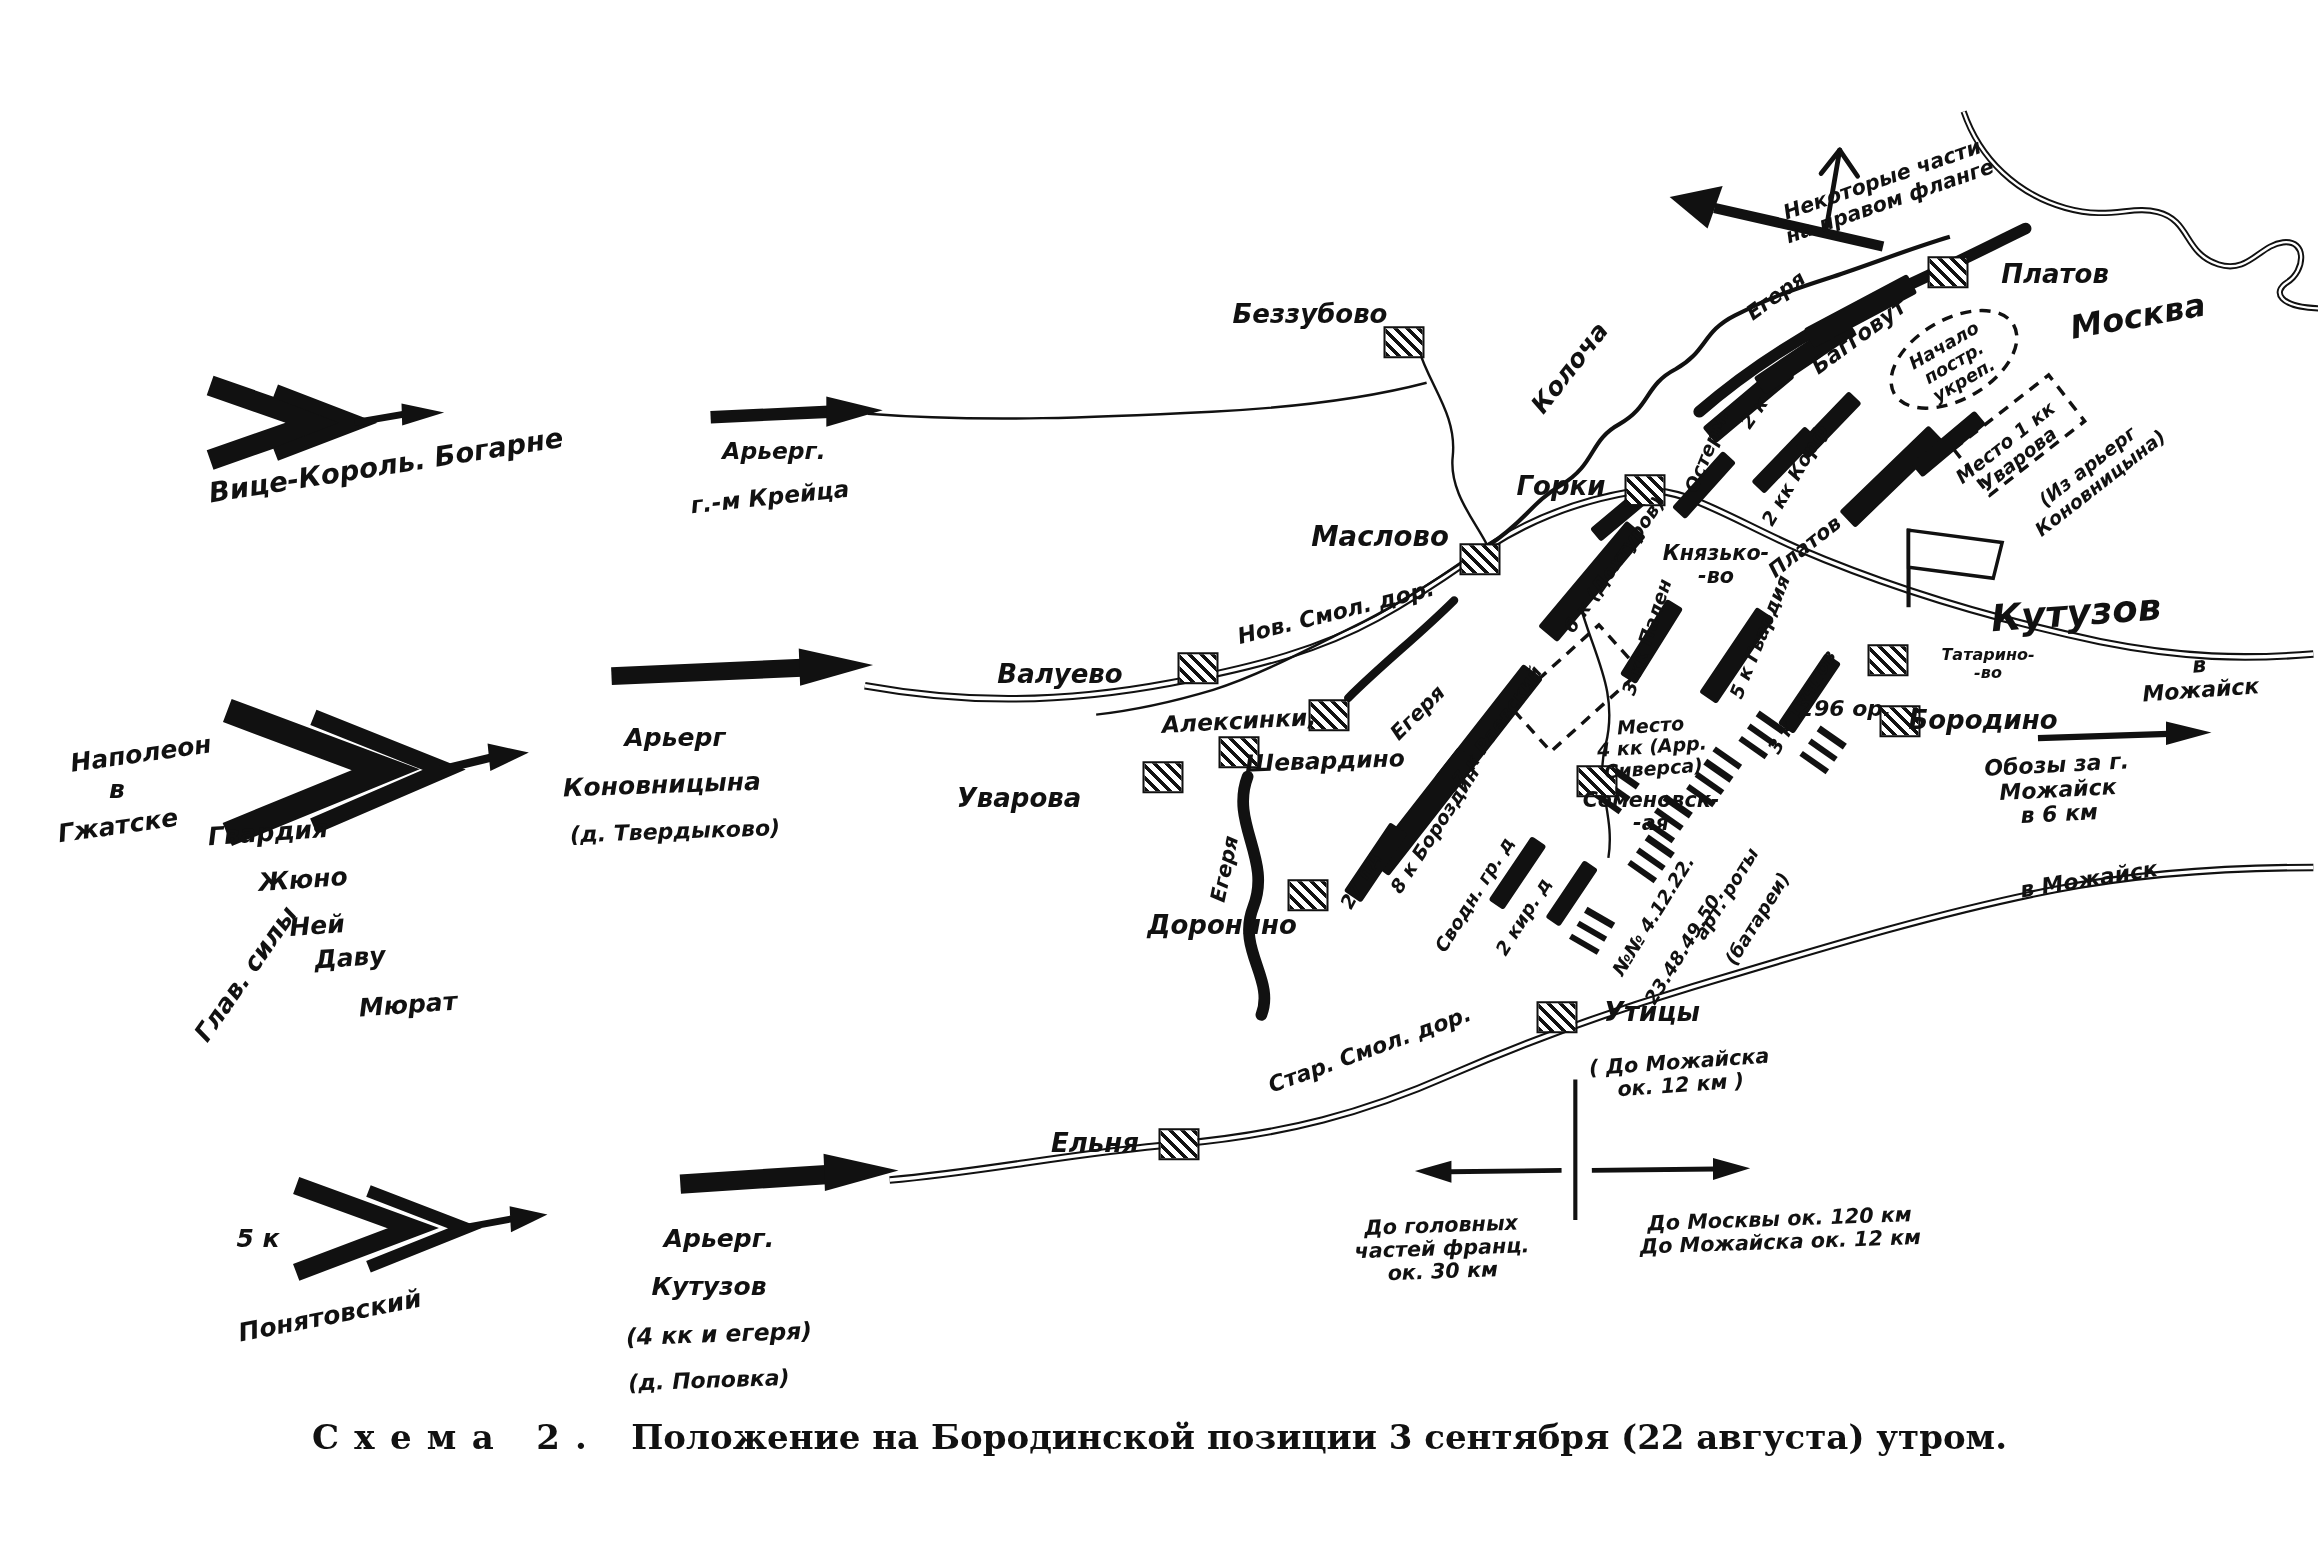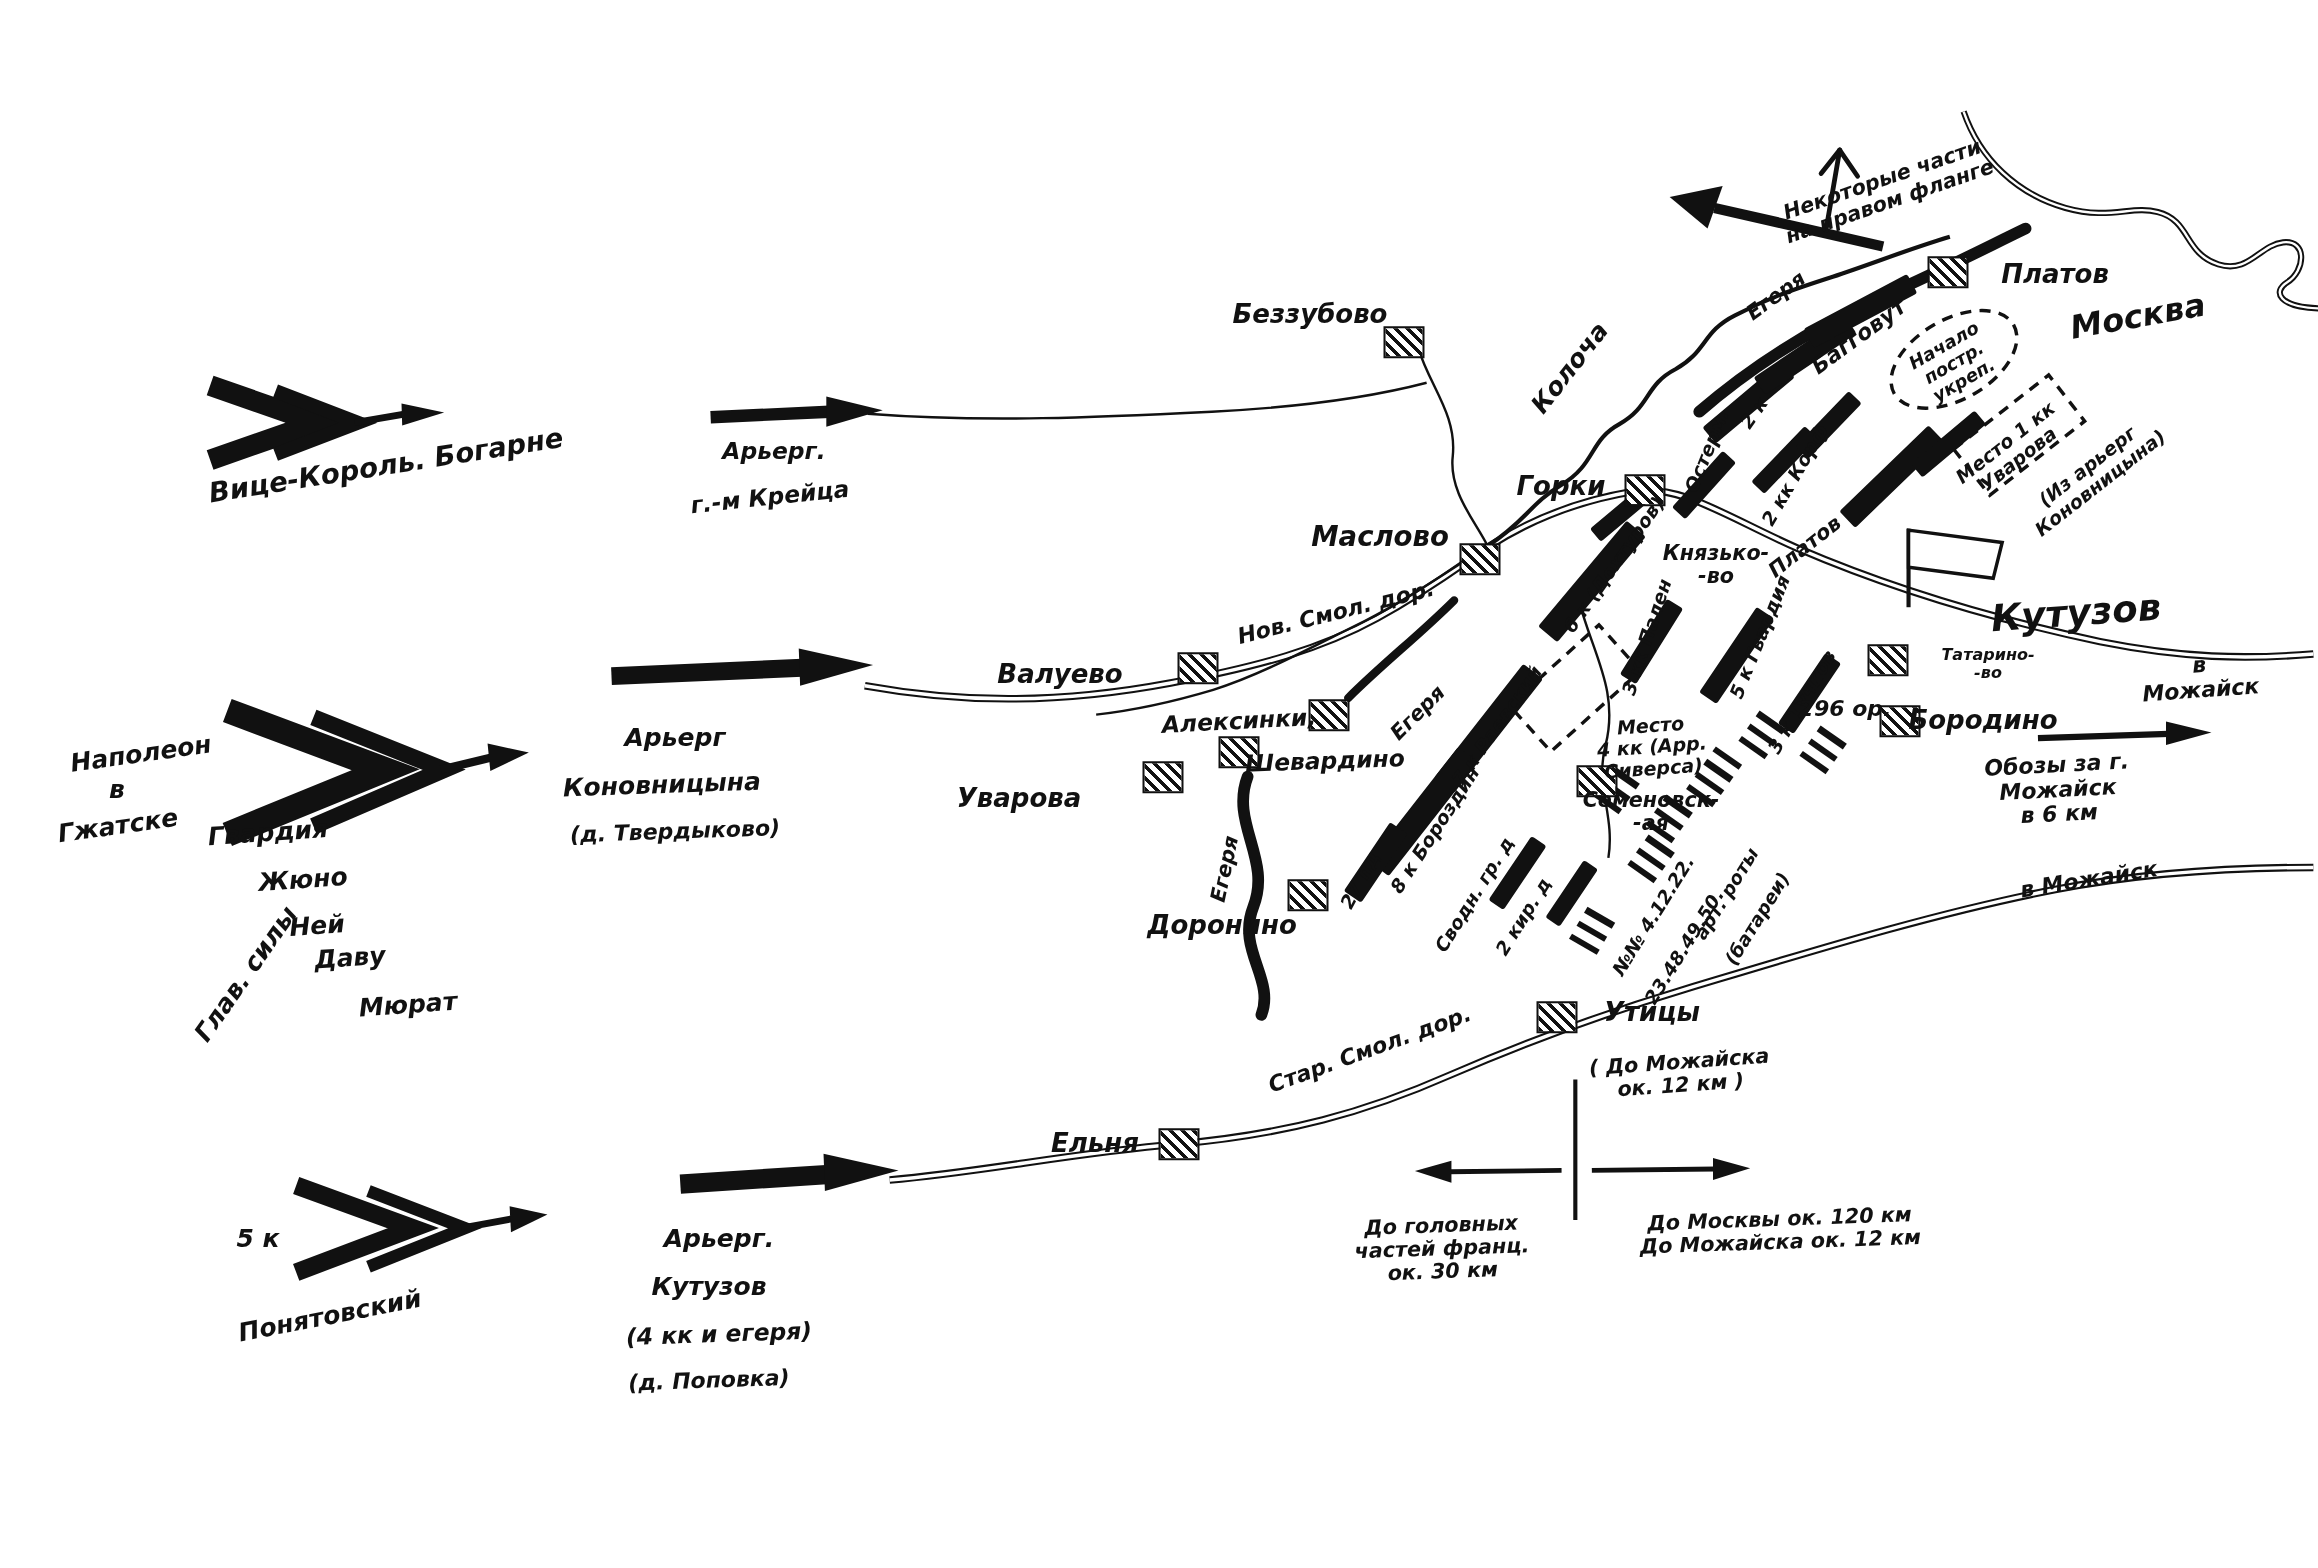--- a/index.html
+++ b/index.html
@@ -303,15 +303,18 @@
       <div class="map-label" style="left: 117px; top: 790px; font-size: 25px; transform: translate(-50%, -50%) rotate(0deg);">в</div>
       <div class="map-label" style="left: 118px; top: 826px; font-size: 25px; transform: translate(-50%, -50%) rotate(-8deg);">Гжатске</div>
       <div class="map-label" style="left: 268px; top: 833px; font-size: 25px; transform: translate(-50%, -50%) rotate(-4deg);">Гвардия</div>
       <div class="map-label" style="left: 303px; top: 880px; font-size: 25px; transform: translate(-50%, -50%) rotate(-4deg);">Жюно</div>
       <div class="map-label" style="left: 317px; top: 926px; font-size: 25px; transform: translate(-50%, -50%) rotate(-4deg);">Ней</div>
       <div class="map-label" style="left: 350px; top: 958px; font-size: 25px; transform: translate(-50%, -50%) rotate(-4deg);">Даву</div>
       <div class="map-label" style="left: 408px; top: 1005px; font-size: 25px; transform: translate(-50%, -50%) rotate(-4deg);">Мюрат</div>
       <div class="map-label" style="left: 246px; top: 974px; font-size: 25px; transform: translate(-50%, -50%) rotate(-55deg);">Глав. силы</div>
     </div>
 
+  <div class="caption">
+    <span class="caption-prefix">Схема 2.</span><span>Положение на Бородинской позиции 3 сентября (22 августа) утром.</span>
+  </div>
 
 </div>
 
 
 </body></html>

